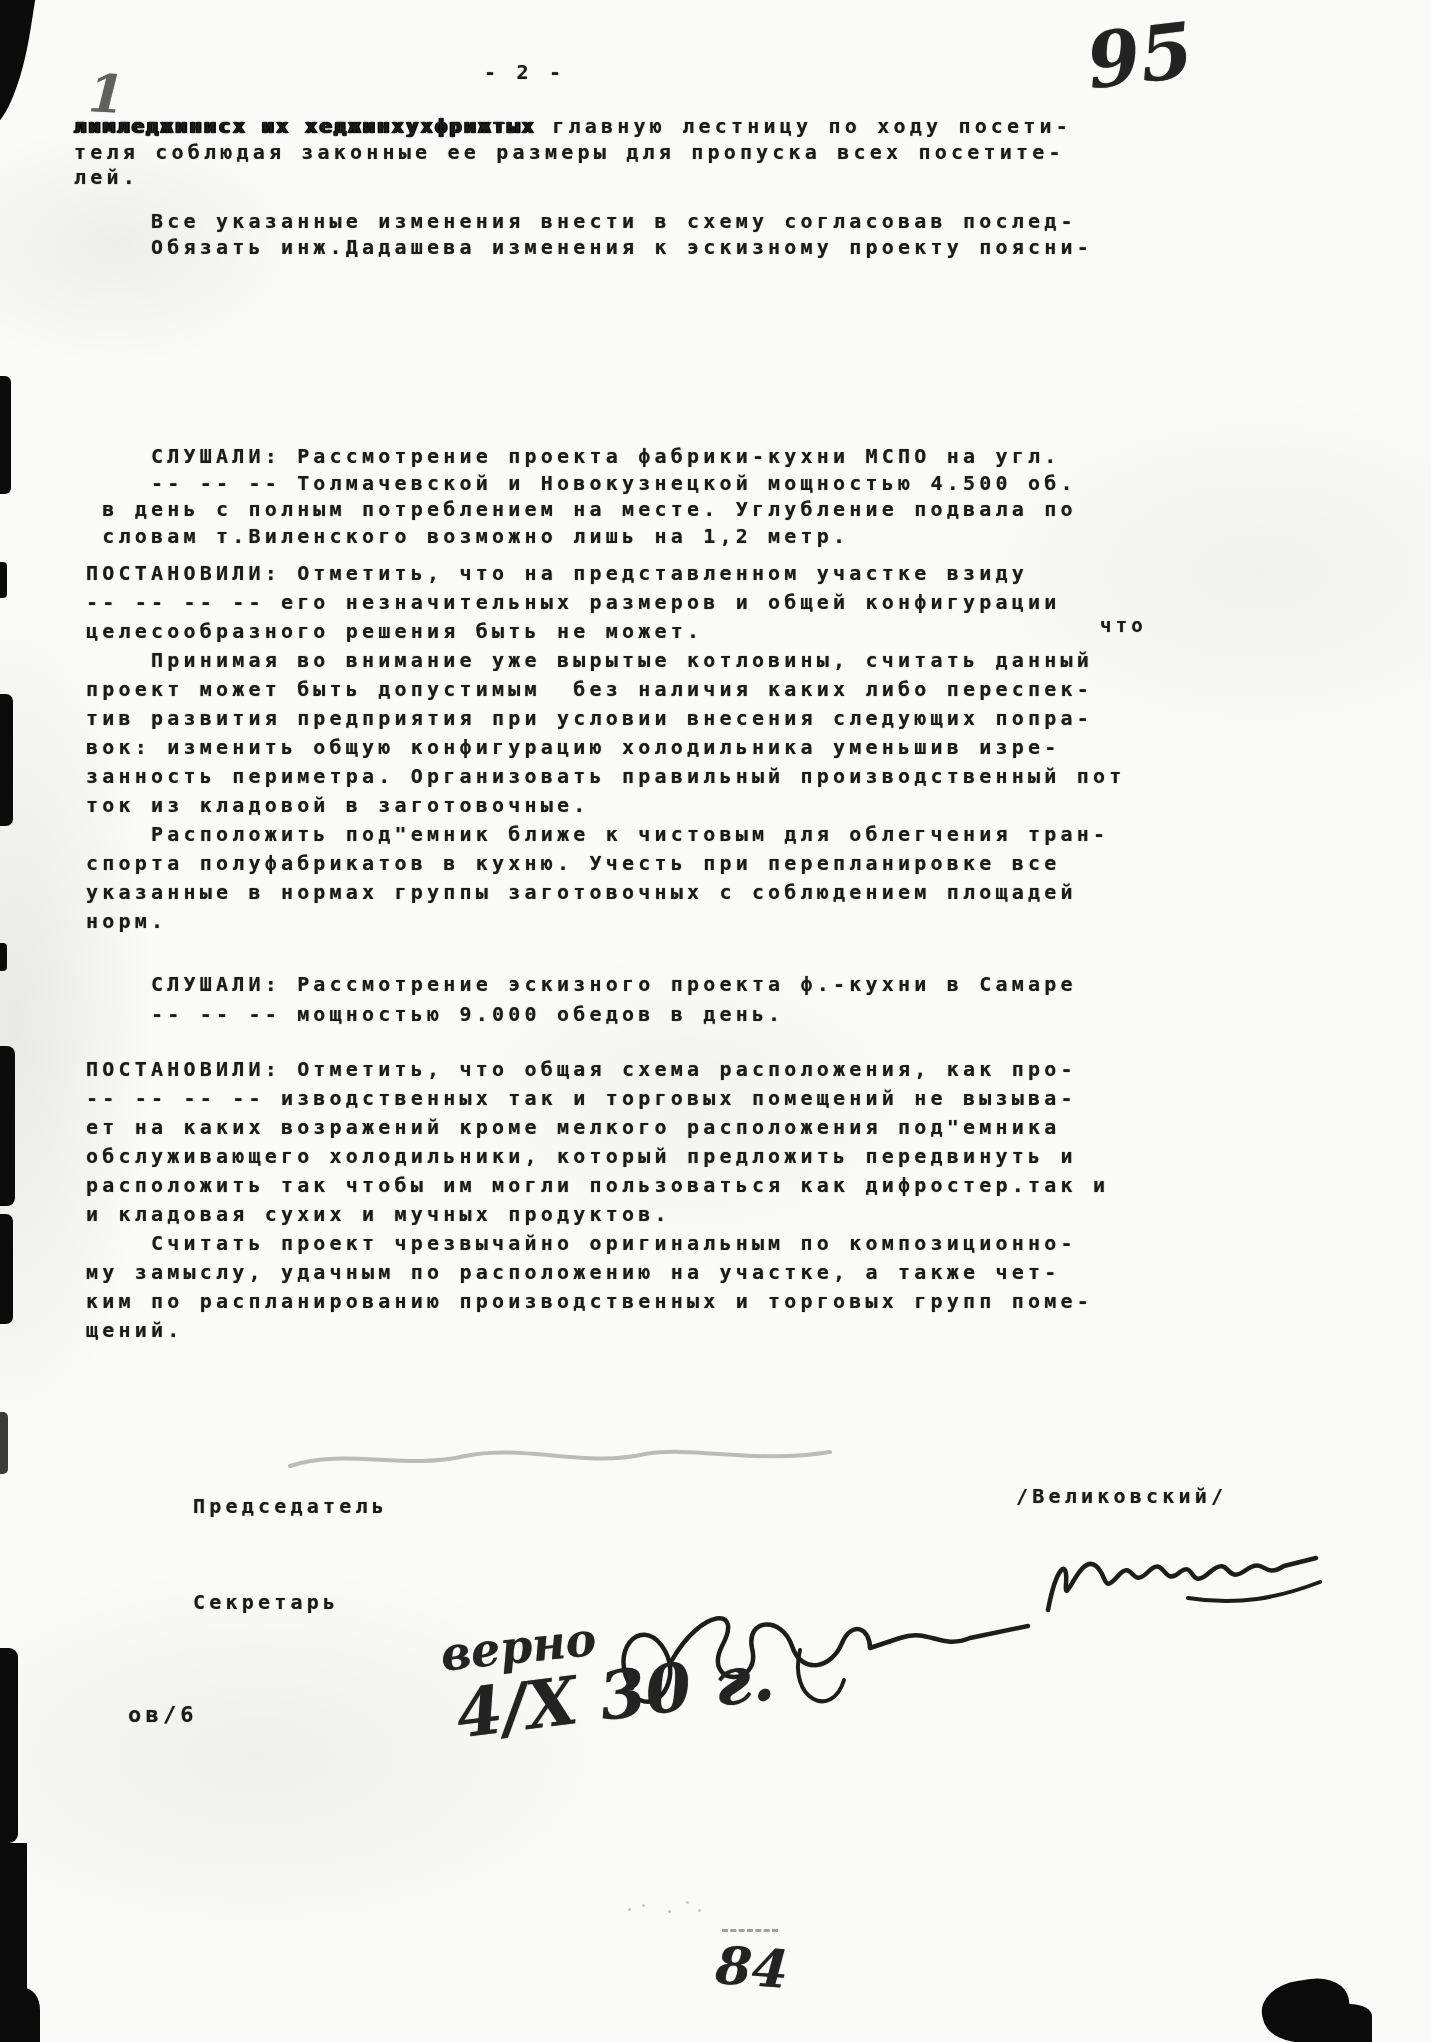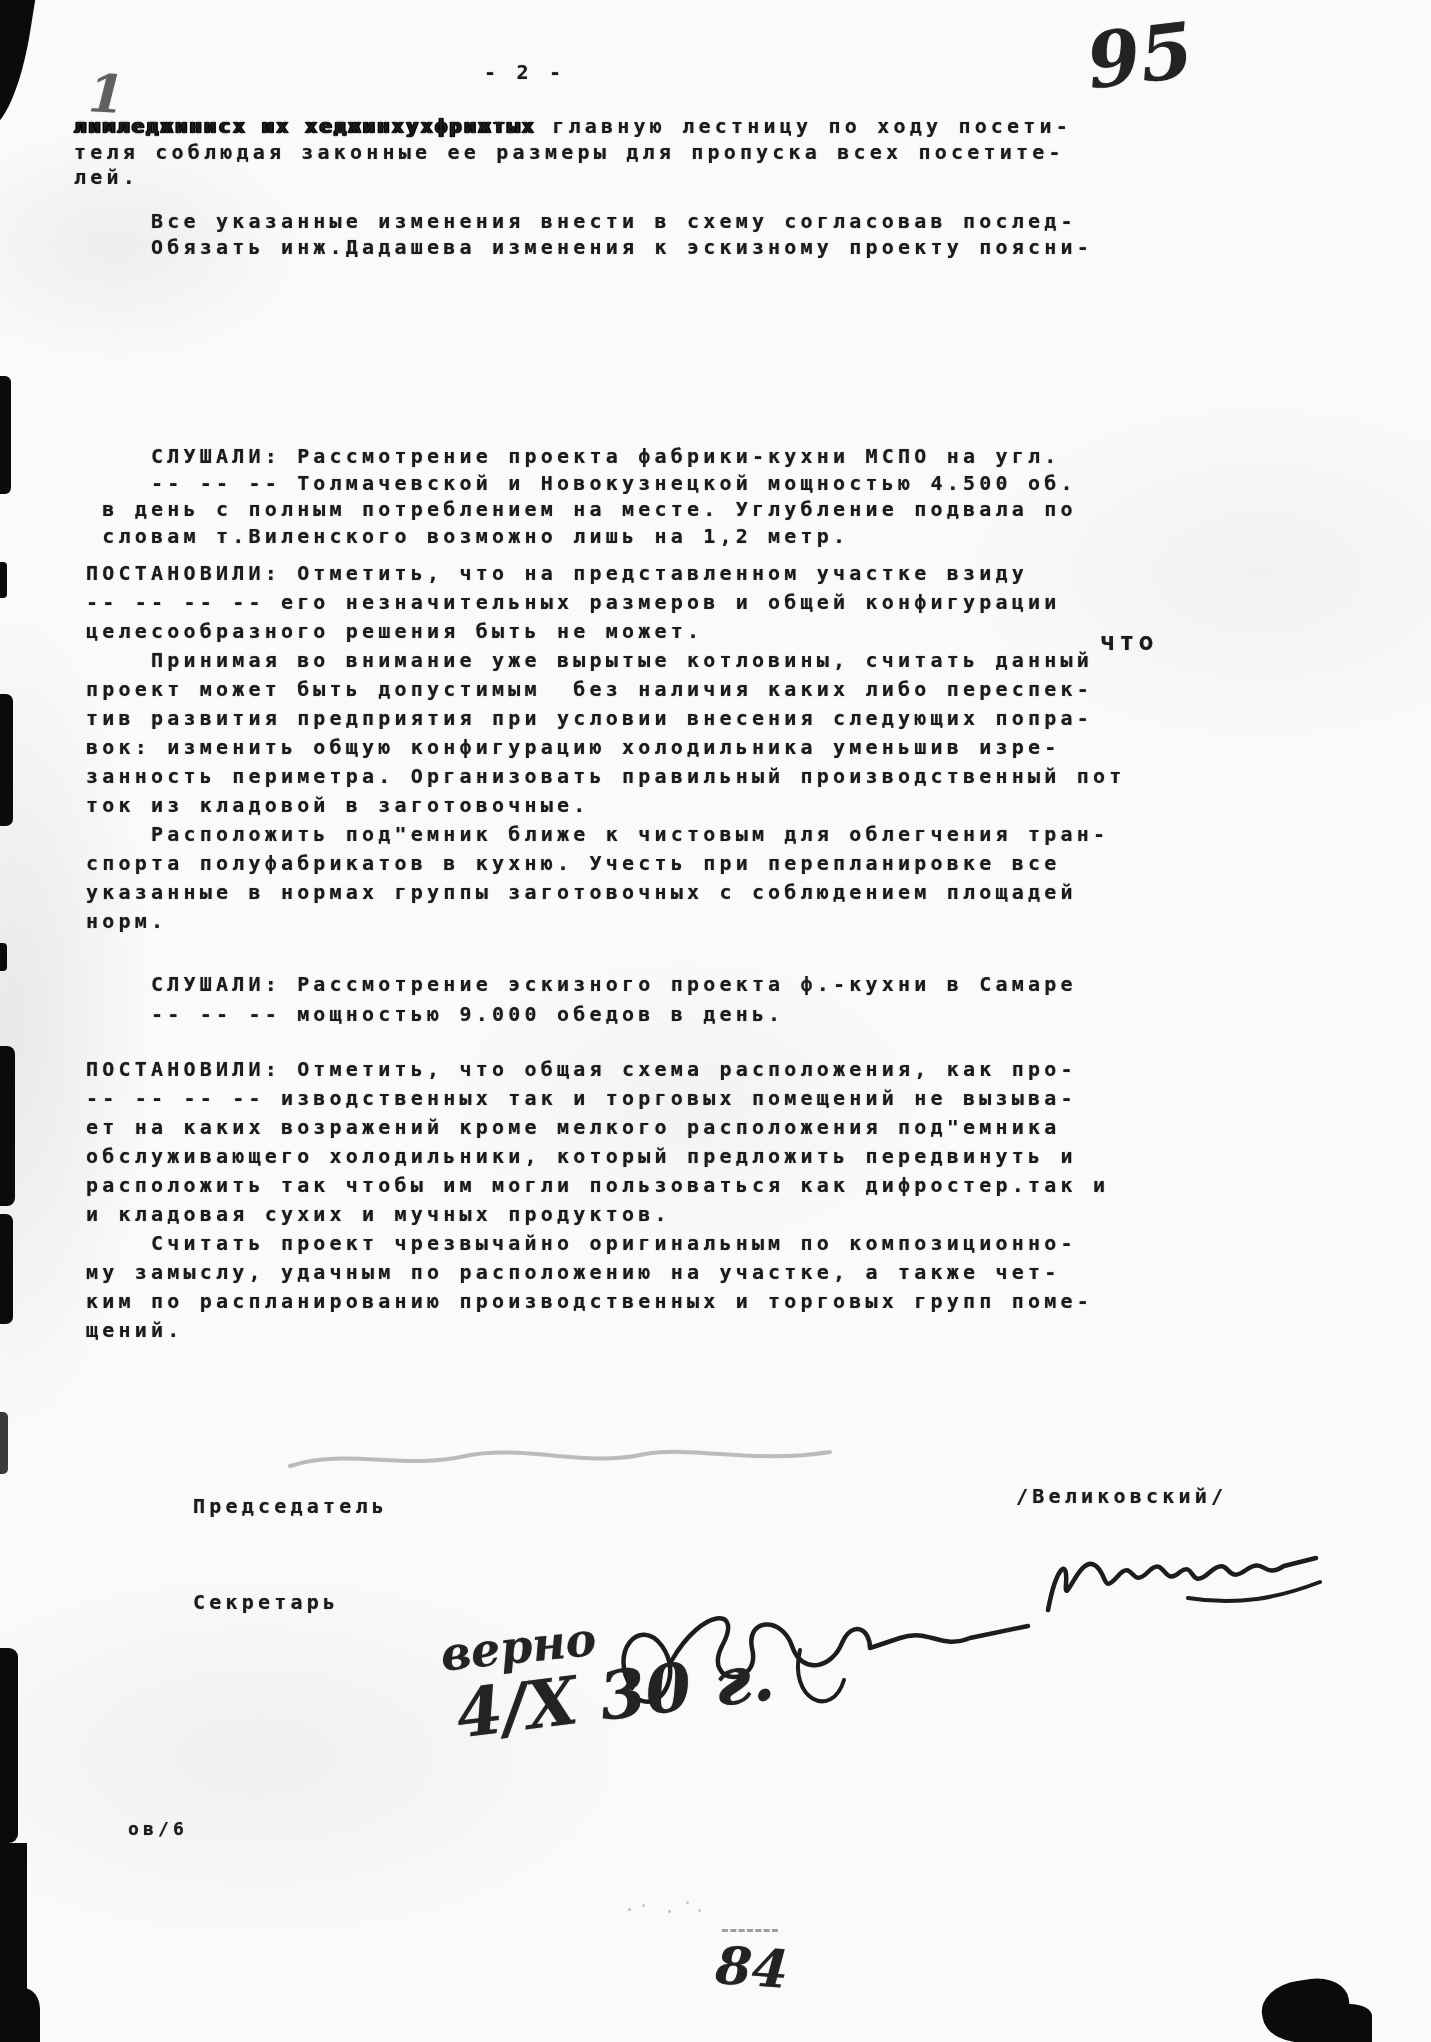--- a/index.html
+++ b/index.html
@@ -63,21 +63,21 @@
 <div class="tw" style="left:484px;top:60px;">- 2 -</div>
 
 <div class="tw" style="left:74px;top:114px;--lh:25.5px;"><div class="tline"><span class="xs">лимледжинисх их хеджинхухфрижтых</span> главную лестницу по ходу посети-</div><div class="tline">теля соблюдая законные ее размеры для пропуска всех посетите-</div><div class="tline">лей.</div></div>
 
 <div class="tw" style="left:86px;top:209px;--lh:25.5px;"><div class="tline">    Все указанные изменения внести в схему согласовав послед-</div><div class="tline">    Обязать инж.Дадашева изменения к эскизному проекту поясни-</div></div>
 
 <div class="tw" style="left:86px;top:416px;margin-top:28px;--lh:26.5px;"><div class="tline">    СЛУШАЛИ: Рассмотрение проекта фабрики-кухни МСПО на угл.</div><div class="tline">    -- -- -- Толмачевской и Новокузнецкой мощностью 4.500 об.</div><div class="tline"> в день с полным потреблением на месте. Углубление подвала по</div><div class="tline"> словам т.Виленского возможно лишь на 1,2 метр.</div></div>
 
 <div class="tw" style="left:86px;top:561px;--lh:29px;"><div class="tline">ПОСТАНОВИЛИ: Отметить, что на представленном участке взиду</div><div class="tline">-- -- -- -- его незначительных размеров и общей конфигурации</div><div class="tline">целесообразного решения быть не может.</div><div class="tline">    Принимая во внимание уже вырытые котловины, считать данный</div><div class="tline">проект может быть допустимым  без наличия каких либо переспек-</div><div class="tline">тив развития предприятия при условии внесения следующих попра-</div><div class="tline">вок: изменить общую конфигурацию холодильника уменьшив изре-</div><div class="tline">занность периметра. Организовать правильный производственный пот</div><div class="tline">ток из кладовой в заготовочные.</div><div class="tline">    Расположить под"емник ближе к чистовым для облегчения тран-</div><div class="tline">спорта полуфабрикатов в кухню. Учесть при перепланировке все</div><div class="tline">указанные в нормах группы заготовочных с соблюдением площадей</div><div class="tline">норм.</div></div>
 
-<div class="tw" style="left:1100px;top:627px;font-size:25px;">что</div>
+<div class="tw" style="left:1100px;top:614px;font-size:19px;">что</div>
 
 <div class="tw" style="left:86px;top:972px;--lh:30px;"><div class="tline">    СЛУШАЛИ: Рассмотрение эскизного проекта ф.-кухни в Самаре</div><div class="tline">    -- -- -- мощностью 9.000 обедов в день.</div></div>
 
 <div class="tw" style="left:86px;top:1057px;--lh:29px;"><div class="tline">ПОСТАНОВИЛИ: Отметить, что общая схема расположения, как про-</div><div class="tline">-- -- -- -- изводственных так и торговых помещений не вызыва-</div><div class="tline">ет на каких возражений кроме мелкого расположения под"емника</div><div class="tline">обслуживающего холодильники, который предложить передвинуть и</div><div class="tline">расположить так чтобы им могли пользоваться как дифростер.так и</div><div class="tline">и кладовая сухих и мучных продуктов.</div><div class="tline">    Считать проект чрезвычайно оригинальным по композиционно-</div><div class="tline">му замыслу, удачным по расположению на участке, а также чет-</div><div class="tline">ким по распланированию производственных и торговых групп поме-</div><div class="tline">щений.</div></div>
 
 <div class="tw" style="left:193px;top:1494px;">Председатель</div>
 
 <div class="tw" style="left:1016px;top:1484px;">/Великовский/</div>
 
 <svg class="sig" style="left:285px;top:1442px;opacity:.28;" width="560" height="34" viewBox="0 0 560 34">
@@ -94,21 +94,21 @@
 <div class="hw" style="left:438px;top:1628px;font-size:46px;transform:rotate(-6deg);">верно</div>
 
 <svg class="sig" style="left:598px;top:1588px;" width="450" height="155" viewBox="0 0 450 155">
   <path d="M34,100 C10,64 42,28 64,58 C84,86 64,122 42,112" stroke-width="4.5"></path>
   <path d="M74,72 C104,20 146,18 124,58 C104,98 164,100 154,60 C148,30 184,28 194,58 C204,88 234,80 244,55 C254,32 272,40 272,60 L302,50 C332,40 342,62 372,50 L430,38" stroke-width="4.5"></path>
   <path d="M202,62 C190,112 234,132 246,92" stroke-width="4"></path>
 </svg>
 
 <div class="hw" style="left:452px;top:1676px;font-size:66px;transform:rotate(-7deg);">4/Х 30 г.</div>
 
-<div class="tw" style="left:128px;top:1818px;font-size:18px;">ов/6</div>
+<div class="tw" style="left:128px;top:1702px;font-size:22px;">ов/6</div>
 
 <div class="specks" style="left:628px;top:1908px;"></div>
 <div class="dash-mark" style="left:722px;top:1929px;width:56px;"></div>
 
 <div class="hw" style="left:718px;top:1934px;font-size:52px;transform:rotate(4deg);font-weight:bold;">84</div>
 
 <div class="art" style="left:-12px;top:-16px;width:38px;height:145px;transform:rotate(9deg);border-radius:0 0 70% 30%;"></div>
 <div class="art" style="left:0;top:376px;width:11px;height:118px;border-radius:0 6px 6px 0;"></div>
 <div class="art" style="left:0;top:562px;width:7px;height:36px;border-radius:0 4px 4px 0;"></div>
 <div class="art" style="left:0;top:694px;width:13px;height:132px;border-radius:0 7px 7px 0;"></div>

